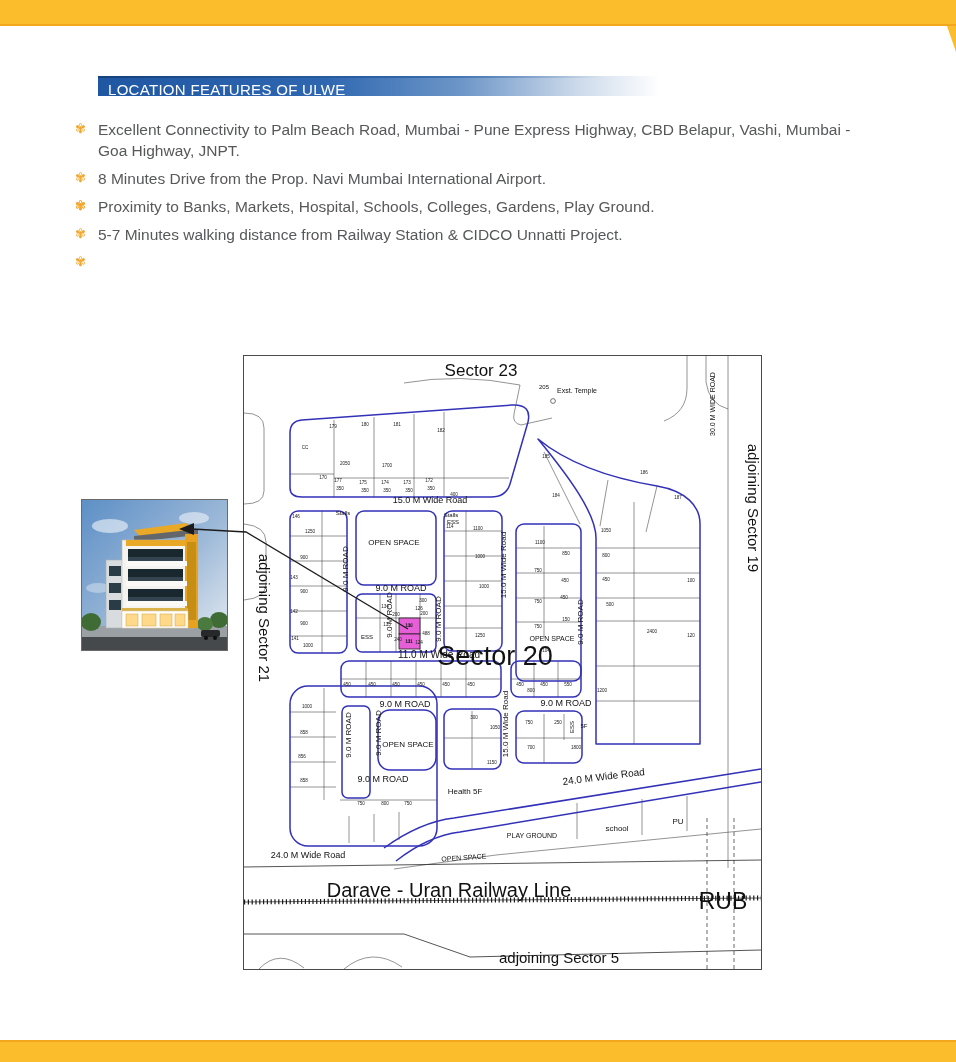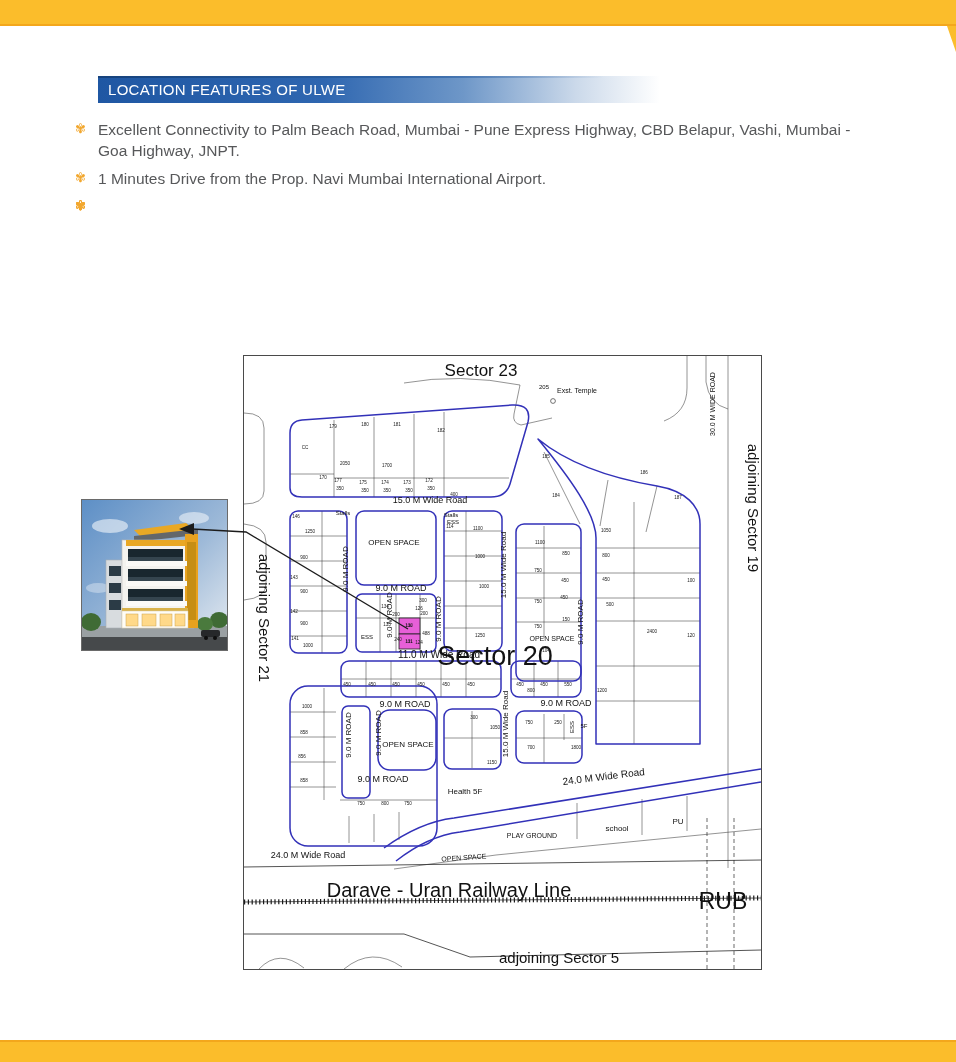--- a/index.html
+++ b/index.html
@@ -4,21 +4,21 @@
 <style>
   html,body{margin:0;padding:0;background:#e8e8e8;}
   .page{
     position:relative;width:956px;height:1062px;background:#ffffff;
     font-family:"Liberation Sans",sans-serif;overflow:hidden;margin:0 auto;
   }
   .topbar{position:absolute;left:0;top:0;width:956px;height:24px;background:#FBBD2B;border-bottom:2px solid #F3A71C;}
   .topbar-accent{position:absolute;right:0;top:26px;width:9px;height:26px;background:#FBBD2B;clip-path:polygon(100% 0,0 0,100% 100%);}
   .bottombar{position:absolute;left:0;top:1040px;width:956px;height:22px;background:#FBBD2B;border-top:2px solid #F3A71C;}
   .header-bar{
-    position:absolute;left:98px;top:76px;width:562px;height:27px;
+    position:absolute;left:98px;top:76px;width:562px;height:20px;
     background:linear-gradient(90deg,#1F57A3 0%,#2E66B0 40%,#6E97C8 65%,#CBD9EA 85%,#ffffff 100%);
   }
   .header-bar::before{content:"";position:absolute;left:0;top:0;width:100%;height:2px;
     background:linear-gradient(90deg,#16427C 0%,#2a5ea0 45%,rgba(255,255,255,0) 90%);}
   .header-title{
     position:absolute;left:10px;top:5px;color:#ffffff;font-size:15px;letter-spacing:.3px;white-space:nowrap;
   }
   .features{position:absolute;left:75px;top:119px;width:800px;list-style:none;margin:0;padding:0;}
   .features li{position:relative;padding-left:23px;margin-bottom:7px;max-width:778px;
     color:#57585A;font-size:15.5px;line-height:21px;}
@@ -42,24 +42,24 @@
 
   <div class="topbar"></div>
   <div class="topbar-accent"></div>
 
   <div class="header-bar">
     <span class="header-title">LOCATION FEATURES OF ULWE</span>
   </div>
 
   <ul class="features" id="features-list">
       <li><span class="bullet">✾</span><span>Excellent Connectivity to Palm Beach Road, Mumbai - Pune Express Highway, CBD Belapur, Vashi, Mumbai - Goa Highway, JNPT.</span></li>
-      <li><span class="bullet">✾</span><span>1 Minutes Drive from the Prop. Navi Mumbai International Airport.</span></li>
+      <li><span class="bullet">✾</span><span>8 Minutes Drive from the Prop. Navi Mumbai International Airport.</span></li>
       <li><span class="bullet">✾</span></li>
-      <li><span class="bullet">✾</span></li>
-      <li><span class="bullet">✾</span></li>
+      <li><span class="bullet">✾</span><span>Proximity to Banks, Markets, Hospital, Schools, Colleges, Gardens, Play Ground.</span></li>
+      <li><span class="bullet">✾</span><span>5-7 Minutes walking distance from Railway Station &amp; CIDCO Unnatti Project.</span></li>
       <li><span class="bullet">✾</span></li>
     </ul>
 
   <div class="photo">
     <svg width="145" height="150" viewBox="0 0 145 150">
       <defs>
         <linearGradient id="skyg" x1="0" y1="0" x2="1" y2="1">
           <stop offset="0" stop-color="#5d8fc6"></stop>
             <stop offset="0.55" stop-color="#9db9d8"></stop>
             <stop offset="1" stop-color="#e8edf2"></stop>

